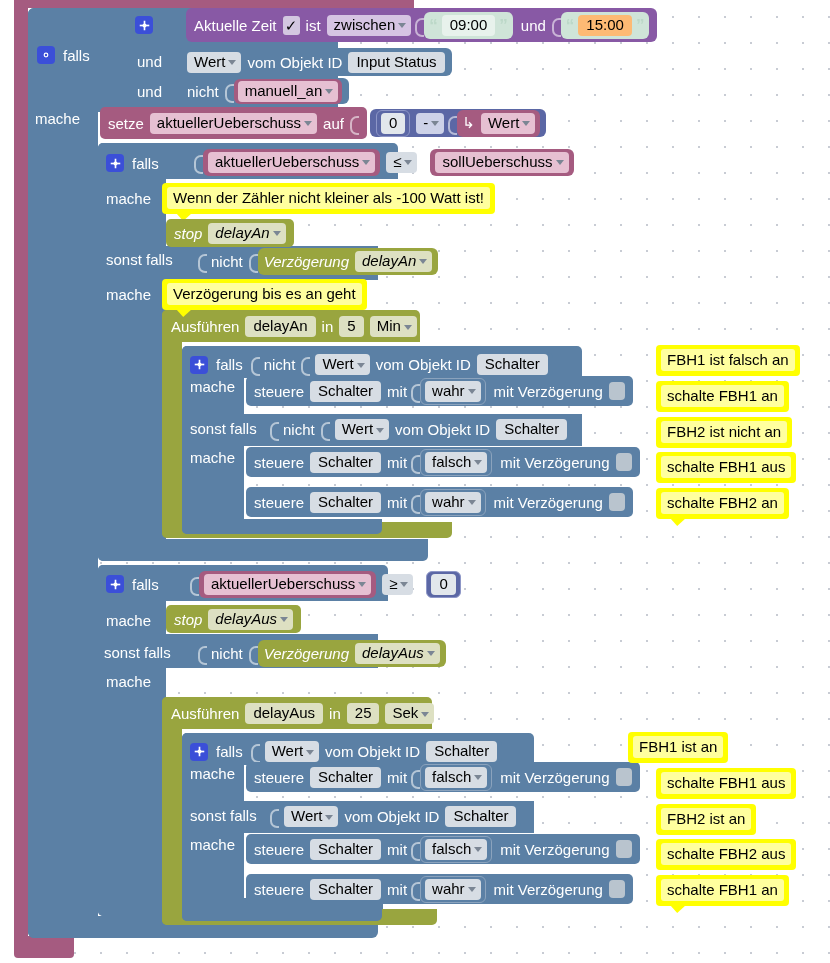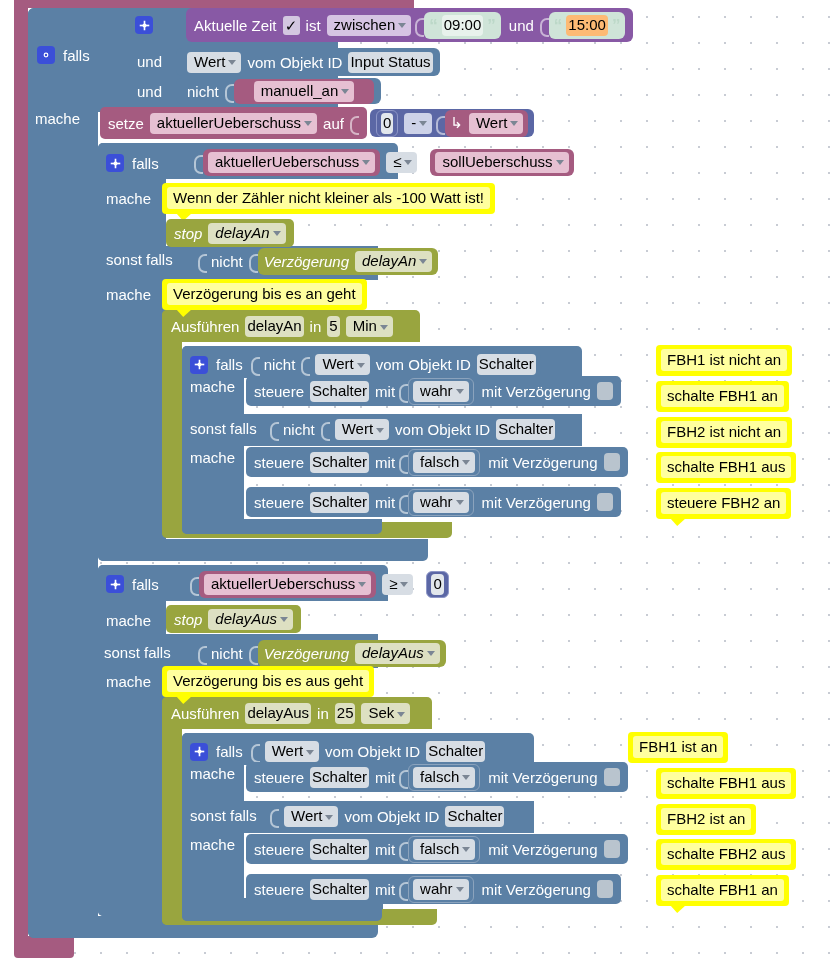--- a/index.html
+++ b/index.html
@@ -30,21 +30,21 @@
   .c-time  { background:#8859a5; }   
   .c-math  { background:#5b67a5; }   
   .c-timer { background:#99a53f;font-style:italic; }   
 
   
   .lbl{ color:#ffffff; font-size:15px; white-space:nowrap; }
 
   
   .fld{
     background:#d7dde4; color:#000; font-size:15px;
-    padding:1px 2px 2px; border-radius:4px; white-space:nowrap;
+    padding:1px 8px 2px; border-radius:4px; white-space:nowrap;
     line-height:18px; display:inline-block;
   }
   .fld-l{ background:#e2e7ec; }
   
   .dd{
     background:#d7dde4; color:#000; font-size:15px;
     padding:1px 16px 2px 7px; border-radius:4px; white-space:nowrap;
     line-height:18px; display:inline-block; position:relative;
   }
   .dd::after{
@@ -176,21 +176,21 @@
   <div class="blk c-ctl row" style="left:176px;top:48px;height:28px;border-radius:6px;padding:0 7px;align-items:center;">
     <span class="dd ml4">Wert</span>
     <span class="lbl ml6">vom Objekt ID</span>
     <span class="fld ml6">Input Status</span>
   </div>
 
   <div class="lbl" style="position:absolute;left:137px;top:83px;">und</div>
   <div class="blk c-ctl row" style="left:176px;top:78px;height:26px;border-radius:6px;padding:0 7px;align-items:center;">
     <span class="lbl ml4">nicht</span>
     <span class="notch ml6"></span>
-    <span class="val c-var" style="padding:2px 20px;">
+    <span class="val c-var" style="padding:2px 4px;">
       <span class="dd dd-pink">manuell_an</span>
     </span>
   </div>
 
   <div class="blk c-var row" style="left:100px;top:107px;height:32px;border-radius:5px;padding:0 8px;align-items:center;">
     <span class="lbl">setze</span>
     <span class="dd dd-pink ml6">aktuellerUeberschuss</span>
     <span class="lbl ml6">auf</span>
     <span class="notch ml6"></span>
   </div>
@@ -342,33 +342,33 @@
     <span class="lbl ml6">mit</span>
     <span class="notch ml4"></span>
     <span class="val c-ctl" style="border:1.5px solid #8ba3bd;padding:2px 4px;">
       <span class="dd">wahr</span>
     </span>
     <span class="lbl ml8">mit Verzögerung</span>
     <span class="cbx ml6"></span>
   </div>
 
   <div class="note" style="left:656px;top:345px;">
-    <span class="note-in">FBH1 ist nicht an</span>
+    <span class="note-in">FBH1 ist falsch an</span>
   </div>
   <div class="note" style="left:656px;top:381px;">
     <span class="note-in">schalte FBH1 an</span>
   </div>
   <div class="note" style="left:656px;top:417px;">
     <span class="note-in">FBH2 ist nicht an</span>
   </div>
   <div class="note" style="left:656px;top:452px;">
     <span class="note-in">schalte FBH1 aus</span>
   </div>
   <div class="note" style="left:656px;top:488px;">
-    <span class="note-in">steuere FBH2 an</span>
+    <span class="note-in">schalte FBH2 an</span>
     <span class="note-tail"></span>
   </div>
 
   <div class="blk c-ctl" style="left:98px;top:565px;width:68px;height:351px;border-radius:5px 0 0 5px;"></div>
   <div class="blk c-ctl" style="left:98px;top:565px;width:290px;height:36px;border-radius:5px 5px 0 0;"></div>
   <div class="blk c-ctl" style="left:98px;top:634px;width:280px;height:34px;"></div>
   <div class="blk c-ctl" style="left:98px;top:898px;width:285px;height:18px;border-radius:0 0 5px 5px;"></div>
 
   <div class="row" style="position:absolute;left:106px;top:575px;">
     <span class="gear">
@@ -408,24 +408,20 @@
       <span class="dd dd-olive ml6">delayAus</span>
     </span>
   </div>
 
   <div class="lbl" style="position:absolute;left:106px;top:673px;">mache</div>
 
   <div class="blk c-timer" style="left:162px;top:697px;width:20px;height:228px;border-radius:5px 0 0 5px;"></div>
   <div class="blk c-timer" style="left:162px;top:697px;width:270px;height:32px;border-radius:5px 5px 0 0;"></div>
   <div class="blk c-timer" style="left:162px;top:909px;width:275px;height:16px;border-radius:0 0 5px 5px;"></div>
 
-  <div class="note" style="left:162px;top:666px;">
-    <span class="note-in">Verzögerung bis es aus geht</span>
-    <span class="note-tail"></span>
-  </div>
 
   <div class="row" style="position:absolute;left:171px;top:703px;align-items:center;">
     <span class="lbl">Ausführen</span>
     <span class="fld fld-l ml6" style="background:#dde0c2;">delayAus</span>
     <span class="lbl ml6">in</span>
     <span class="fld fld-l ml6" style="background:#dde0c2;">25</span>
     <span class="dd dd-olive ml6">Sek</span>
   </div>
 
   <div class="blk c-ctl" style="left:182px;top:733px;width:62px;height:188px;border-radius:5px 0 0 5px;"></div>

